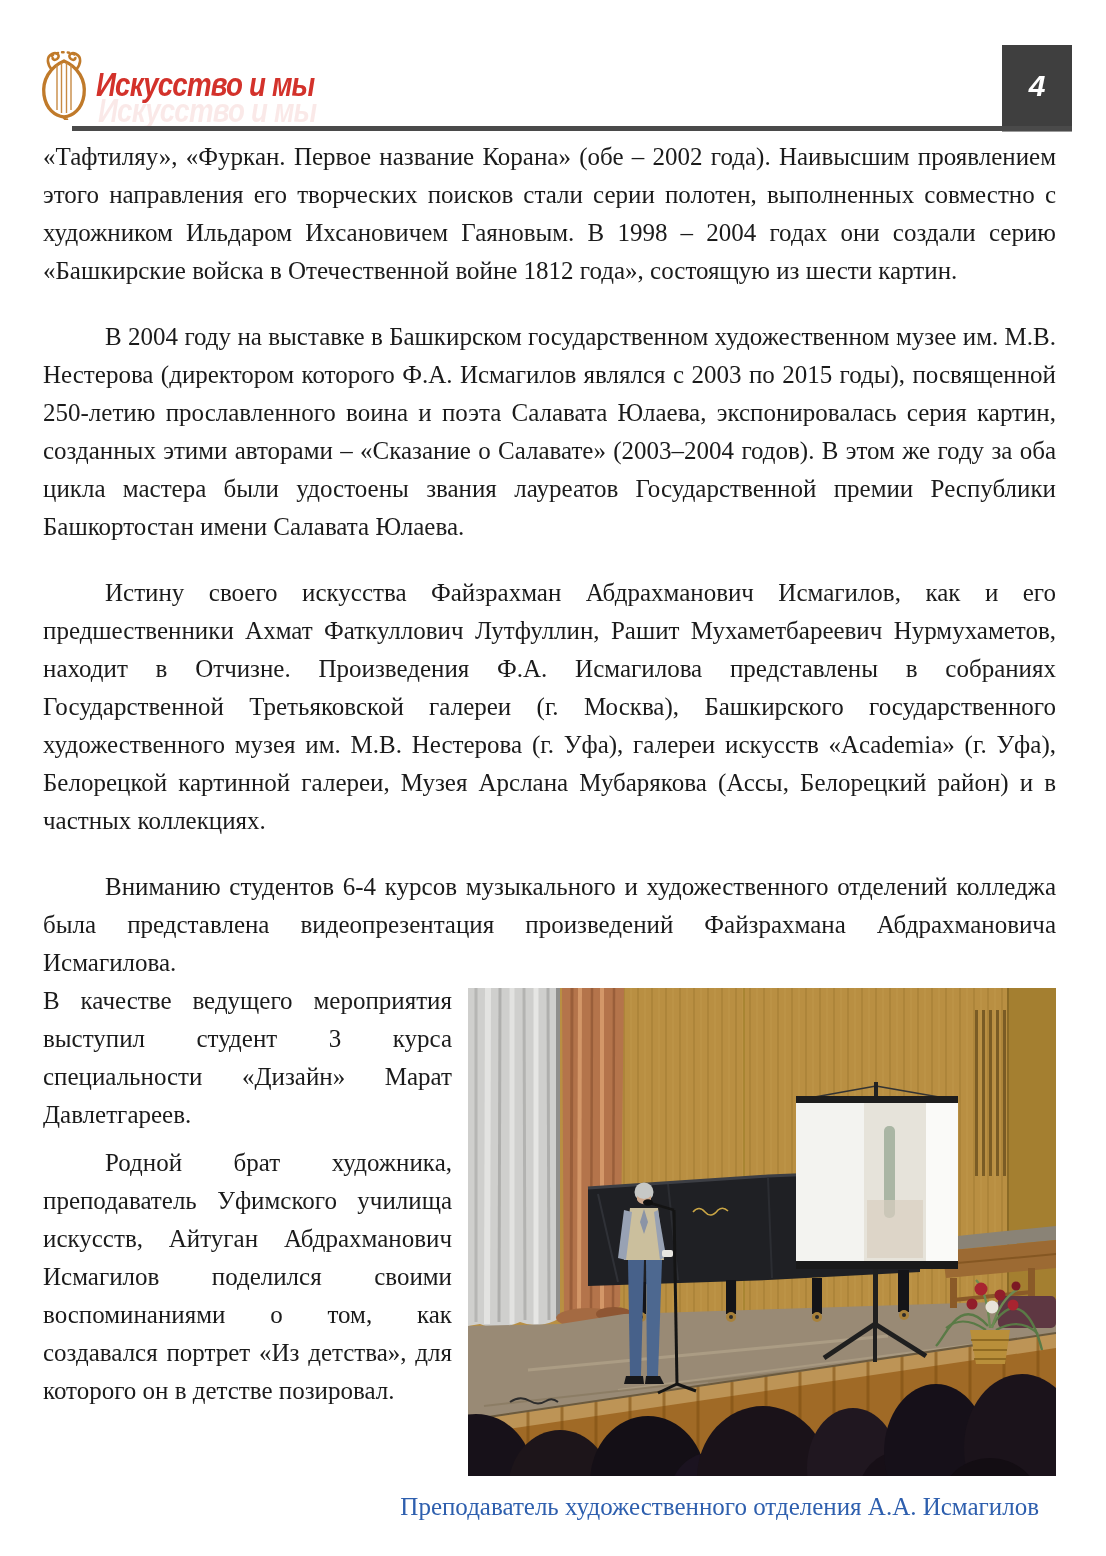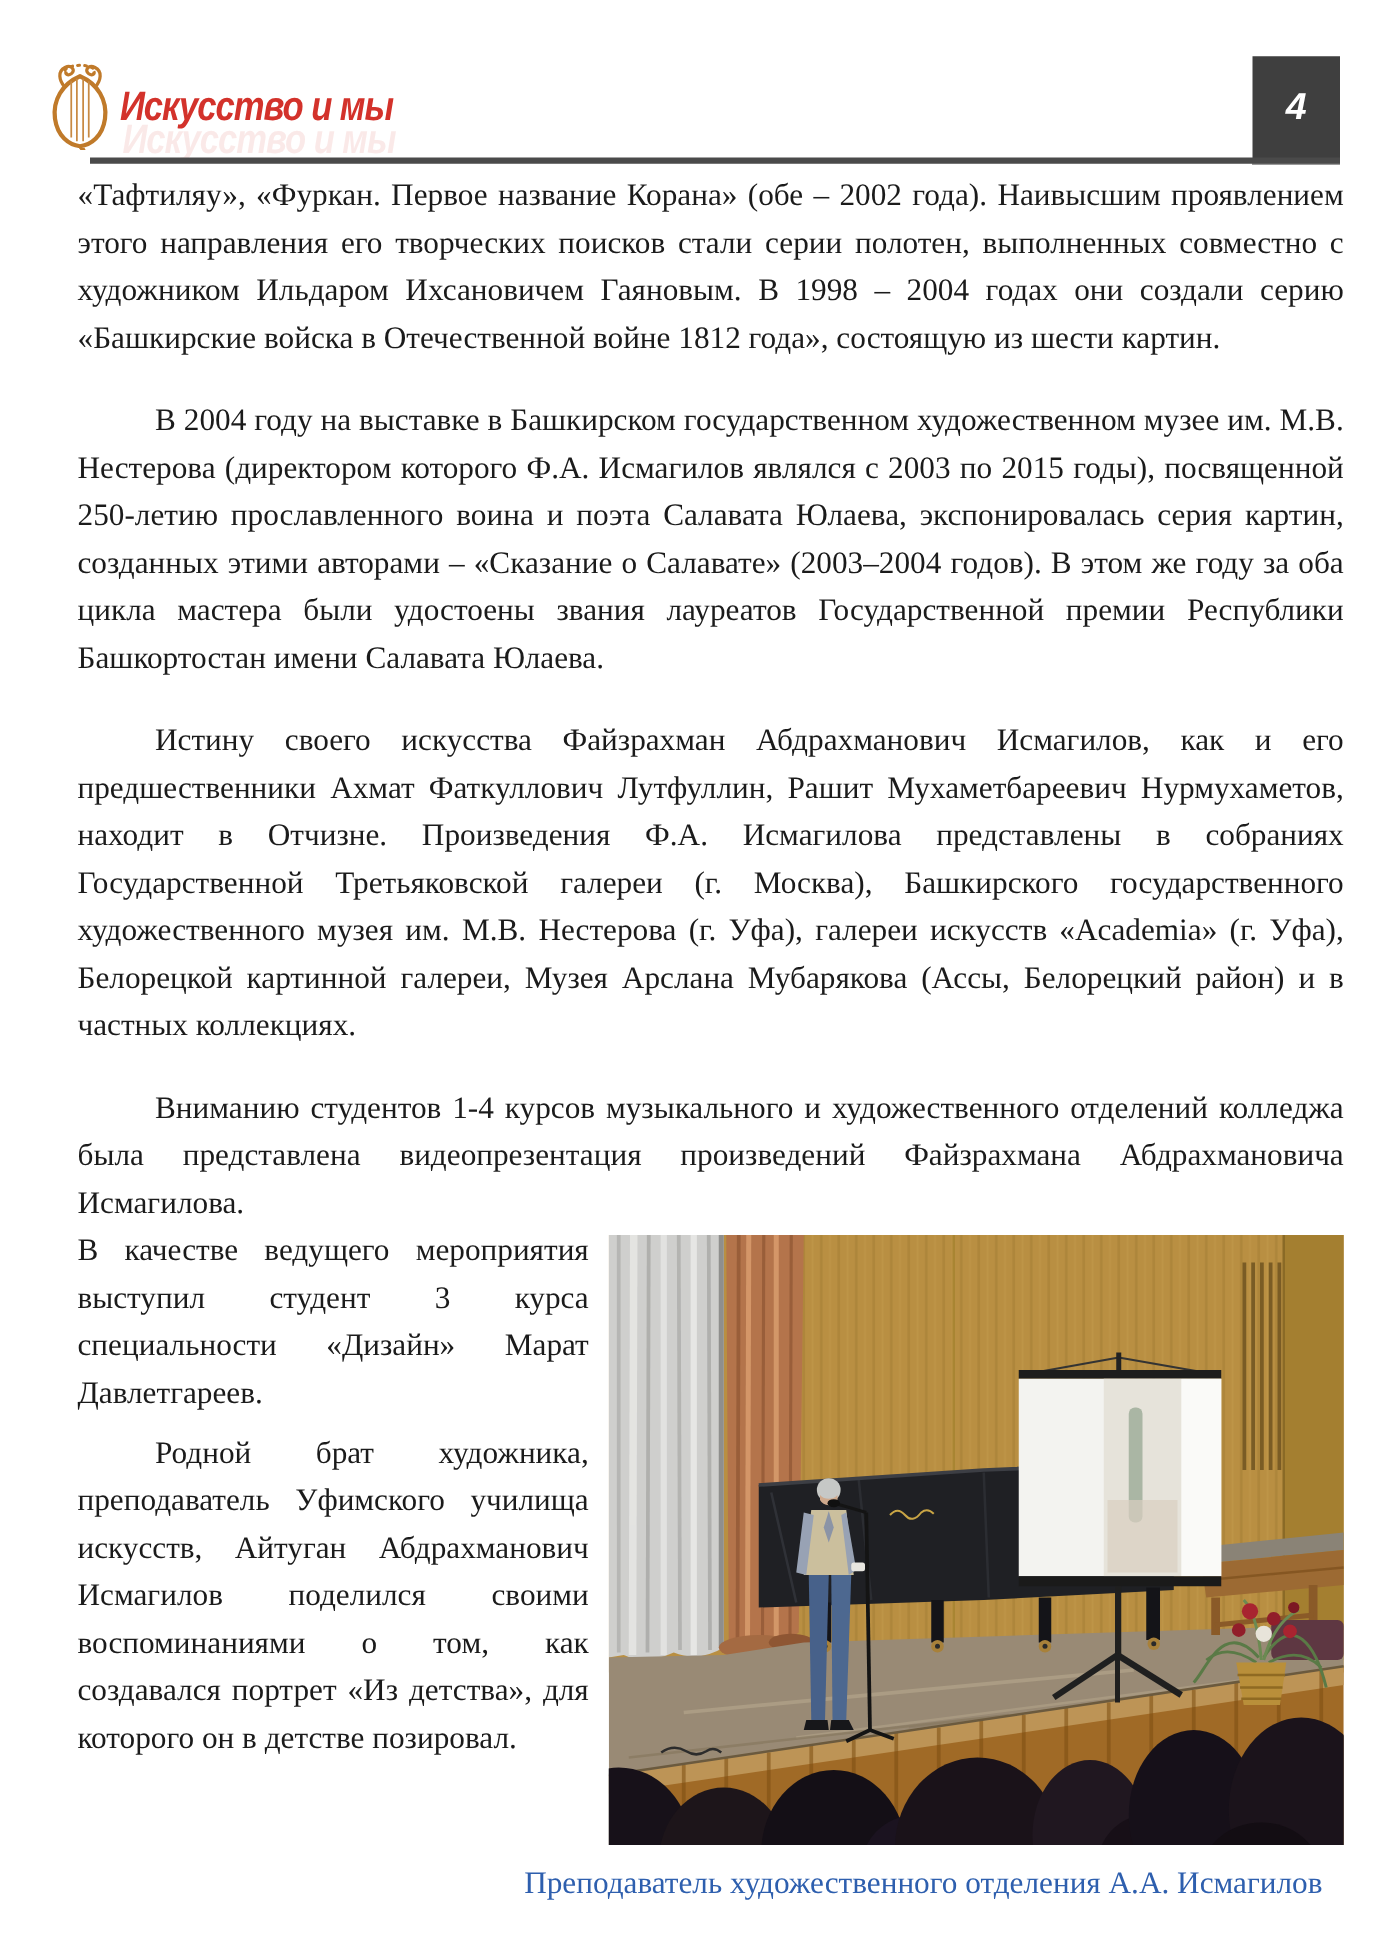--- a/index.html
+++ b/index.html
@@ -47,21 +47,21 @@
     display:flex;align-items:center;justify-content:center;
     font-family:"Liberation Sans","DejaVu Sans",sans-serif;
     font-style:italic;font-weight:bold;font-size:30px;color:#ffffff;
   }
   .header-rule{
     position:absolute;left:72px;top:126px;width:1000px;height:5px;
     background:var(--rule-gray);
   }
   
   .content{
-    position:absolute;top:138px;left:62px;width:1013px;
+    position:absolute;top:138px;left:43px;width:1013px;
     font-size:25px;line-height:38px;text-align:justify;
   }
   .content p{margin:0 0 28px 0;text-indent:62px;}
   .content p.no-indent{text-indent:0;}
   .content p.tight{margin-bottom:0;}
   .photo-frame{
     float:right;width:588px;height:488px;
     margin:6px 0 14px 16px;
   }
   .photo-frame svg{display:block;width:100%;height:100%;}
@@ -102,21 +102,21 @@
     <div class="page-number-badge">
       <span>4</span>
     </div>
     <div class="header-rule"></div>
   </div>
 
   <div class="content">
     <p class="no-indent">«Тафтиляу», «Фуркан. Первое название Корана» (обе – 2002 года). Наивысшим проявлением этого направления его творческих поисков стали серии полотен, выполненных совместно с художником Ильдаром Ихсановичем Гаяновым. В 1998 – 2004 годах они создали серию «Башкирские войска в Отечественной войне 1812 года», состоящую из шести картин.</p>
     <p>В 2004 году на выставке в Башкирском государственном художественном музее им. М.В. Нестерова (директором которого Ф.А. Исмагилов являлся с 2003 по 2015 годы), посвященной 250-летию прославленного воина и поэта Салавата Юлаева, экспонировалась серия картин, созданных этими авторами – «Сказание о Салавате» (2003–2004 годов). В этом же году за оба цикла мастера были удостоены звания лауреатов Государственной премии Республики Башкортостан имени Салавата Юлаева.</p>
     <p>Истину своего искусства Файзрахман Абдрахманович Исмагилов, как и его предшественники Ахмат Фаткуллович Лутфуллин, Рашит Мухаметбареевич Нурмухаметов, находит в Отчизне. Произведения Ф.А. Исмагилова представлены в собраниях Государственной Третьяковской галереи (г. Москва), Башкирского государственного художественного музея им. М.В. Нестерова (г. Уфа), галереи искусств «Academia» (г. Уфа), Белорецкой картинной галереи, Музея Арслана Мубарякова (Ассы, Белорецкий район) и в частных коллекциях.</p>
-    <p class="tight">Вниманию студентов 1-4 курсов музыкального и художественного отделений колледжа была представлена видеопрезентация произведений Файзрахмана Абдрахмановича Исмагилова.</p>
+    <p class="tight">Вниманию студентов 6-4 курсов музыкального и художественного отделений колледжа была представлена видеопрезентация произведений Файзрахмана Абдрахмановича Исмагилова.</p>
 
     <div class="photo-frame">
       <svg viewBox="0 0 588 488" preserveAspectRatio="none" aria-hidden="true">
         <defs>
           <pattern id="wood" width="14" height="20" patternUnits="userSpaceOnUse">
             <rect width="14" height="20" fill="#b98f42"></rect>
             <line x1="2" y1="0" x2="2" y2="20" stroke="#a37d34" stroke-width="2"></line>
             <line x1="9" y1="0" x2="9" y2="20" stroke="#c29a4c" stroke-width="1.5"></line>
           </pattern>
           <clipPath id="frontClip">

